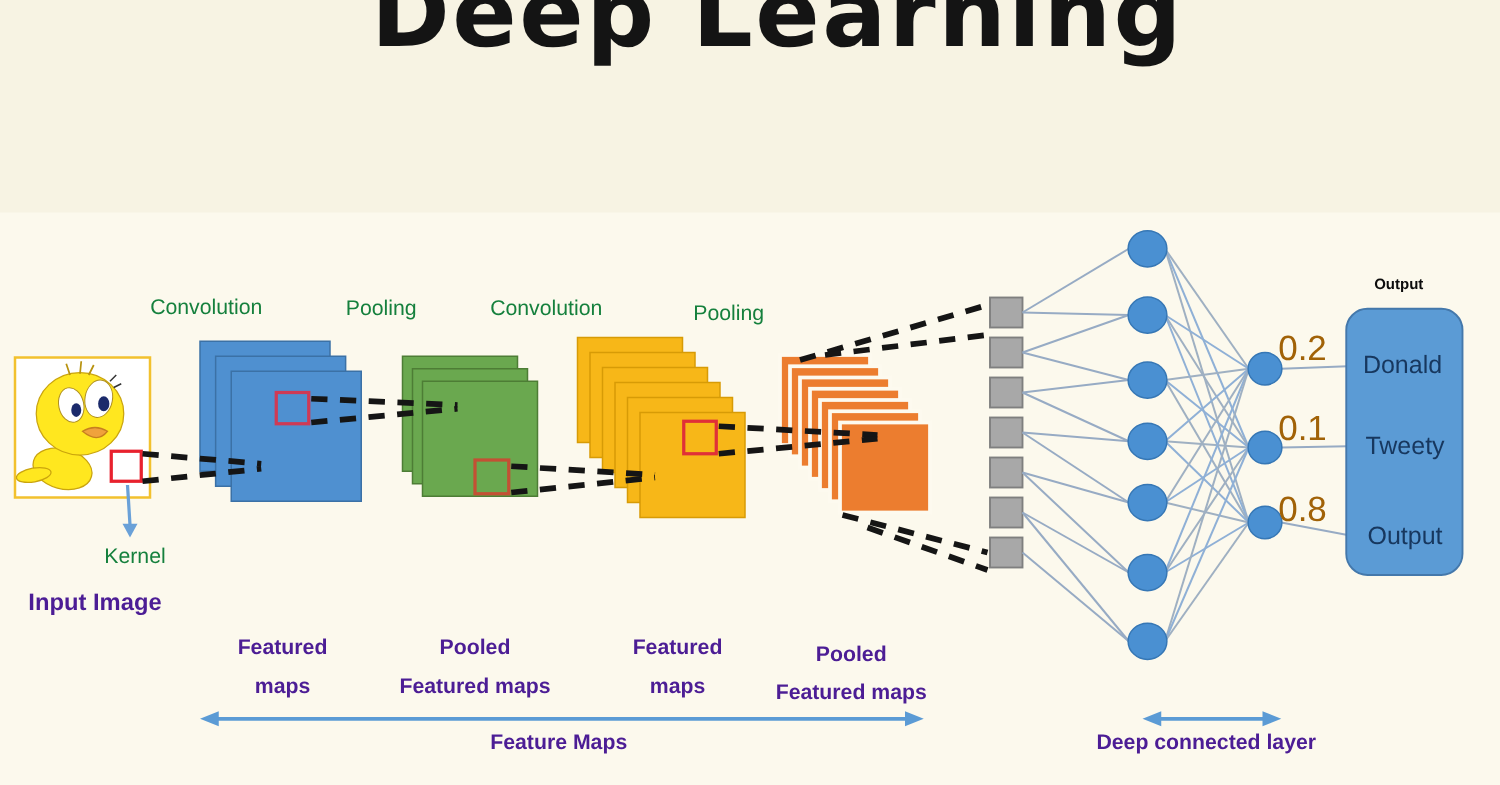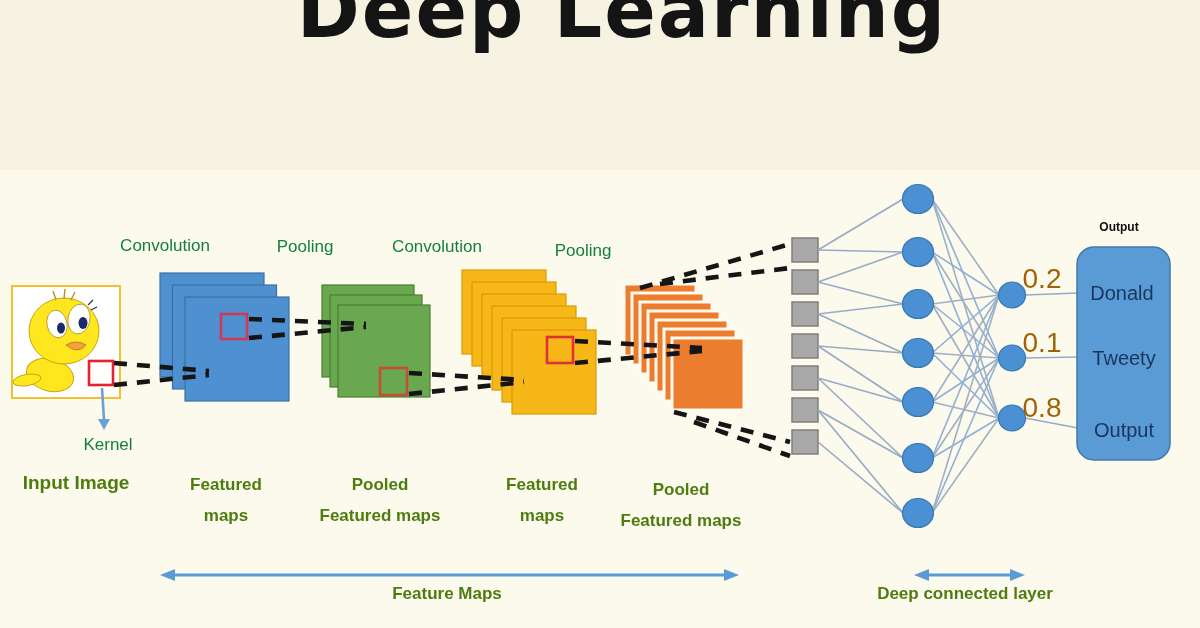--- a/index.html
+++ b/index.html
@@ -11,22 +11,22 @@
   }
   .panel{position:absolute;left:0;top:170px;width:1200px;height:458px;background:#fcf9ed;}
   .title{
     position:absolute;left:50%;top:-34px;transform:translateX(-50%);
     font-family:cursive,"DejaVu Sans",sans-serif;
     font-size:76px;font-weight:700;color:#141414;white-space:nowrap;letter-spacing:2px;
   }
   svg.diagram{position:absolute;left:0;top:0;}
   .lbl{position:absolute;transform:translate(-50%,-50%);white-space:nowrap;color:#15803d;
        font-size:17px;text-align:center;}
-  .lbl.bold{font-weight:700;color:#4d7c0f;}
-  .lbl.two{line-height:1.85;}
+  .lbl.bold{font-weight:700;color:#4c1d95;}
+  .lbl.two{line-height:1.85;margin-top:34px;}
   .prob{position:absolute;transform:translate(-50%,-50%);font-weight:400;font-size:28px;color:#a16207;}
   .cls{position:absolute;transform:translate(-50%,-50%);font-size:20px;font-weight:500;color:#17375e;}
   .outtitle{position:absolute;transform:translate(-50%,-50%);font-weight:700;font-size:12px;color:#0d0d0d;}
 </style>
 </head>
 <body>
 
 <div class="stage">
   <div class="panel"></div>
 

